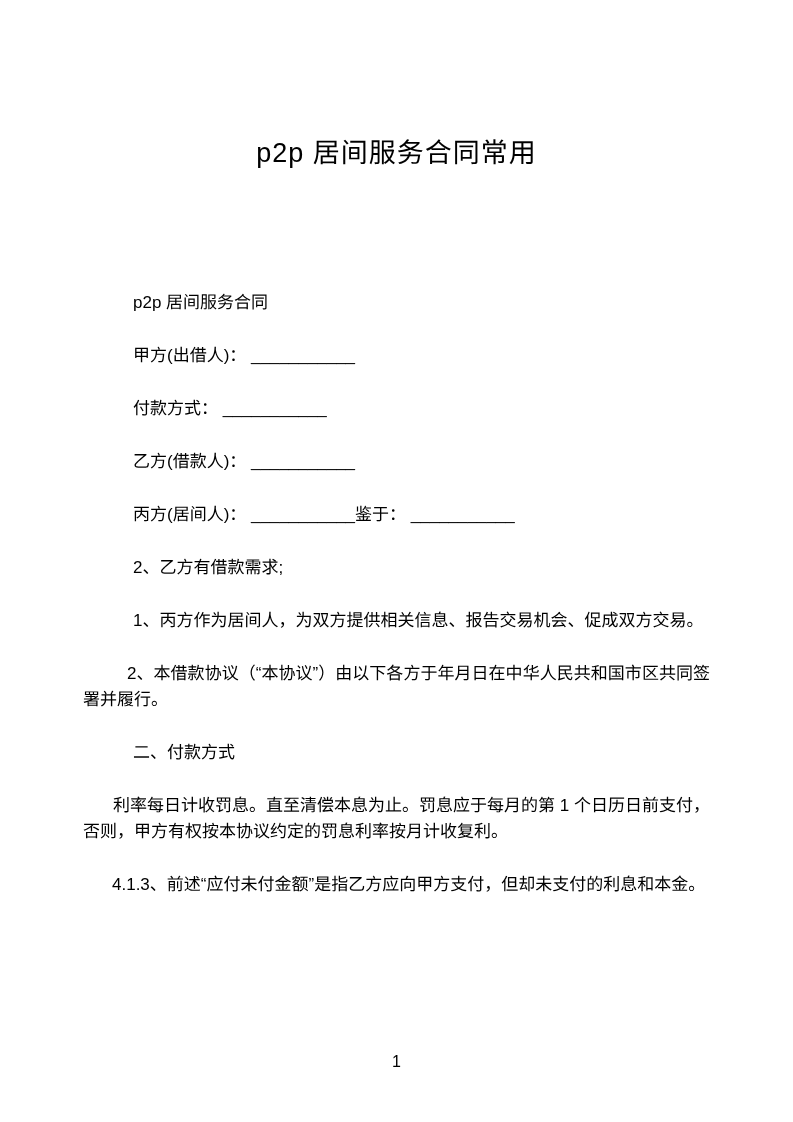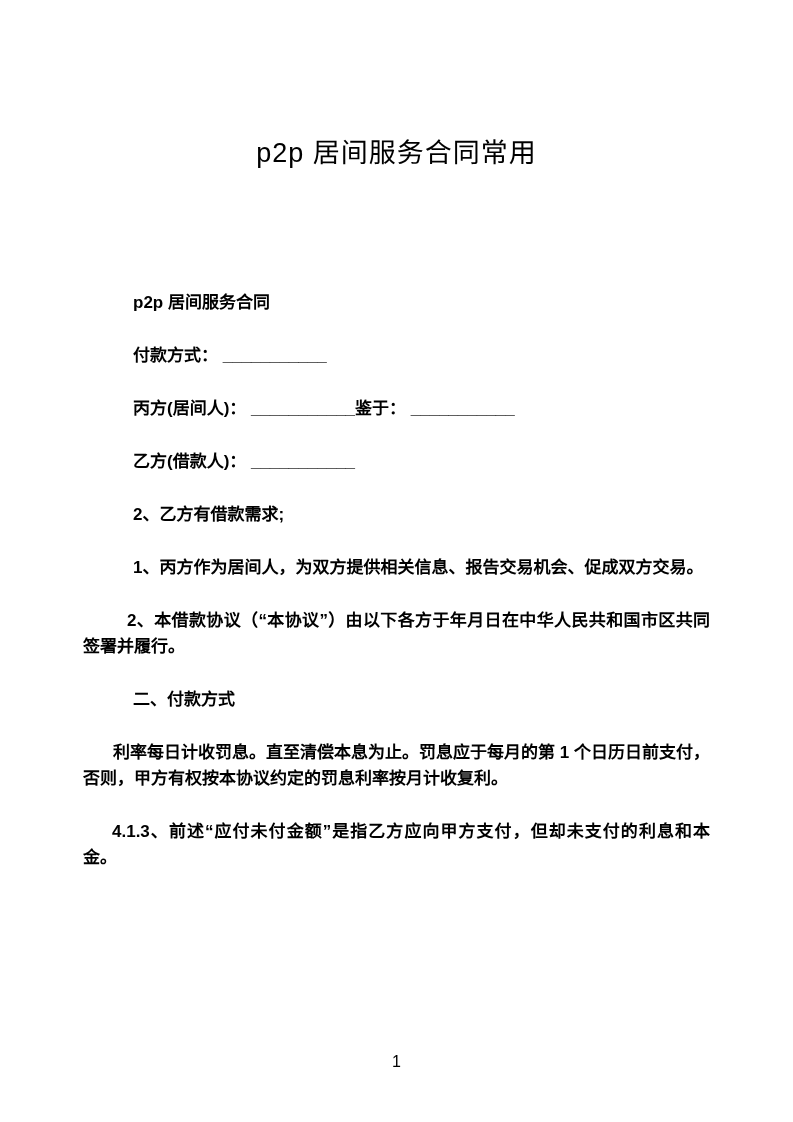--- a/index.html
+++ b/index.html
@@ -20,21 +20,20 @@
   .doc-title {
     margin: 138px 60px 0 60px;
     text-align: center;
     font-size: 27px;
     line-height: 30px;
     font-weight: normal;
     letter-spacing: 1px;
   }
   .doc-body {
     padding: 0 83px;
-    font-weight: bold;
   }
   .para {
     margin: 0 0 27px 0;
     font-size: 17px;
     line-height: 26px;
     text-align: justify;
     text-indent: 50px;
     word-break: break-all;
   }
   .para.first {
@@ -58,26 +57,27 @@
 <body>
 
 <div class="page">
 
   <h1 class="doc-title">p2p 居间服务合同常用</h1>
 
   <div class="doc-body">
 
     <p class="para first">p2p 居间服务合同</p>
 
+    <p class="para">甲方(出借人)： ___________</p>
 
     <p class="para">付款方式： ___________</p>
 
+    <p class="para">乙方(借款人)： ___________</p>
+
     <p class="para">丙方(居间人)： ___________鉴于： ___________</p>
-
-    <p class="para">乙方(借款人)： ___________</p>
 
 
     <p class="para">2、乙方有借款需求;</p>
 
     <p class="para">1、丙方作为居间人，为双方提供相关信息、报告交易机会、促成双方交易。</p>
 
     <p class="para ind-44">2、本借款协议（“本协议”）由以下各方于年月日在中华人民共和国市区共同签署并履行。</p>
 
     <p class="para">二、付款方式</p>
 

